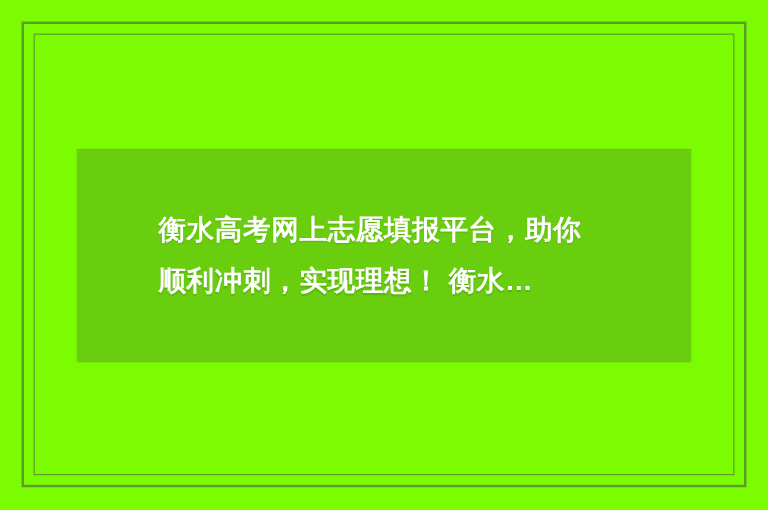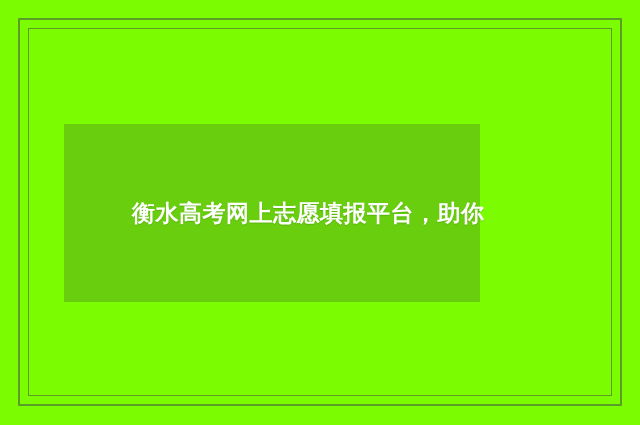--- a/index.html
+++ b/index.html
@@ -41,21 +41,21 @@
     border: 1px solid #5A9E28;
     box-sizing: border-box;
     pointer-events: none;
   }
 
   
   .text-panel {
     position: absolute;
     left: 64px;
     top: 124px;
-    width: 416px;
+    width: 512px;
     height: 178px;
     background: #69CE0E;
     box-sizing: border-box;
     display: flex;
     flex-direction: column;
     justify-content: center;
     align-items: flex-start;
     padding: 0 0 0 68px;
   }
 
@@ -78,16 +78,17 @@
 <body>
 
 <div id="banner-root">
 
   <div class="frame-outer"></div>
   <div class="frame-inner"></div>
 
   <div class="text-panel">
     <p class="headline">
       <span class="headline-line">衡水高考网上志愿填报平台，助你</span>
+      <span class="headline-line">顺利冲刺，实现理想！ 衡水…</span>
     </p>
   </div>
 
 </div>
 
 </body></html>

